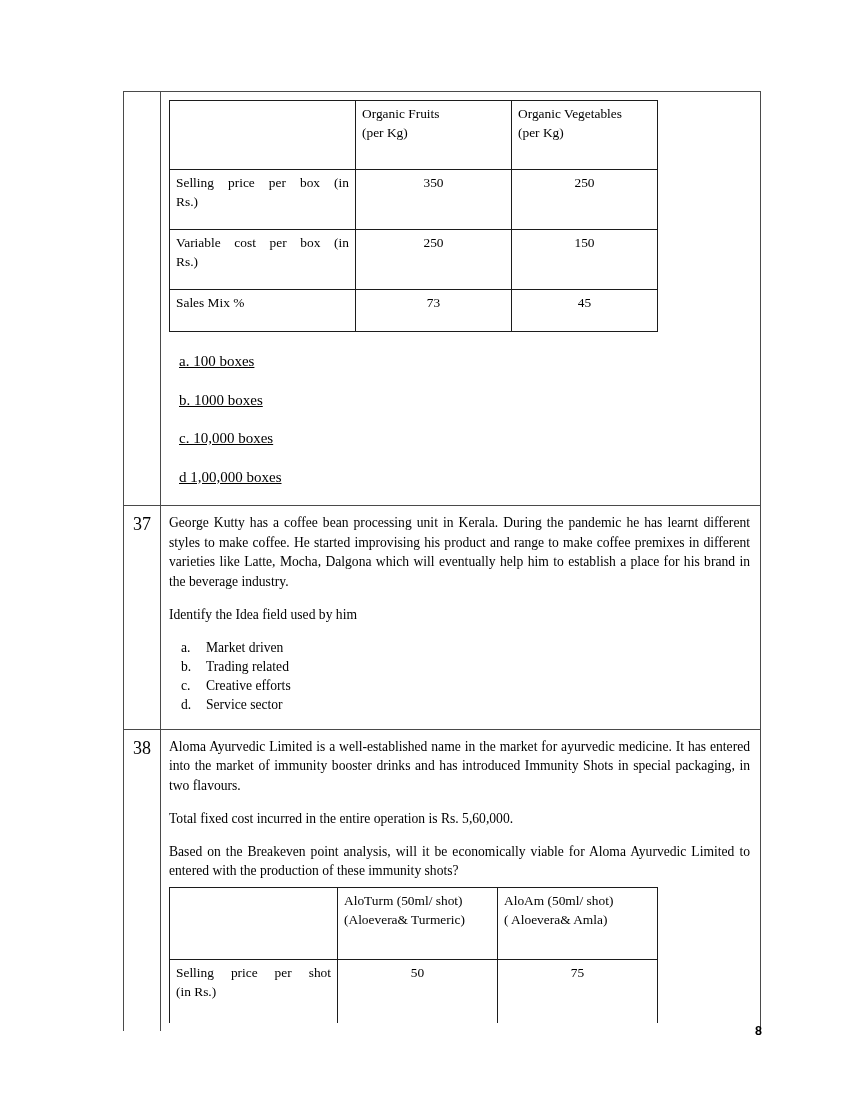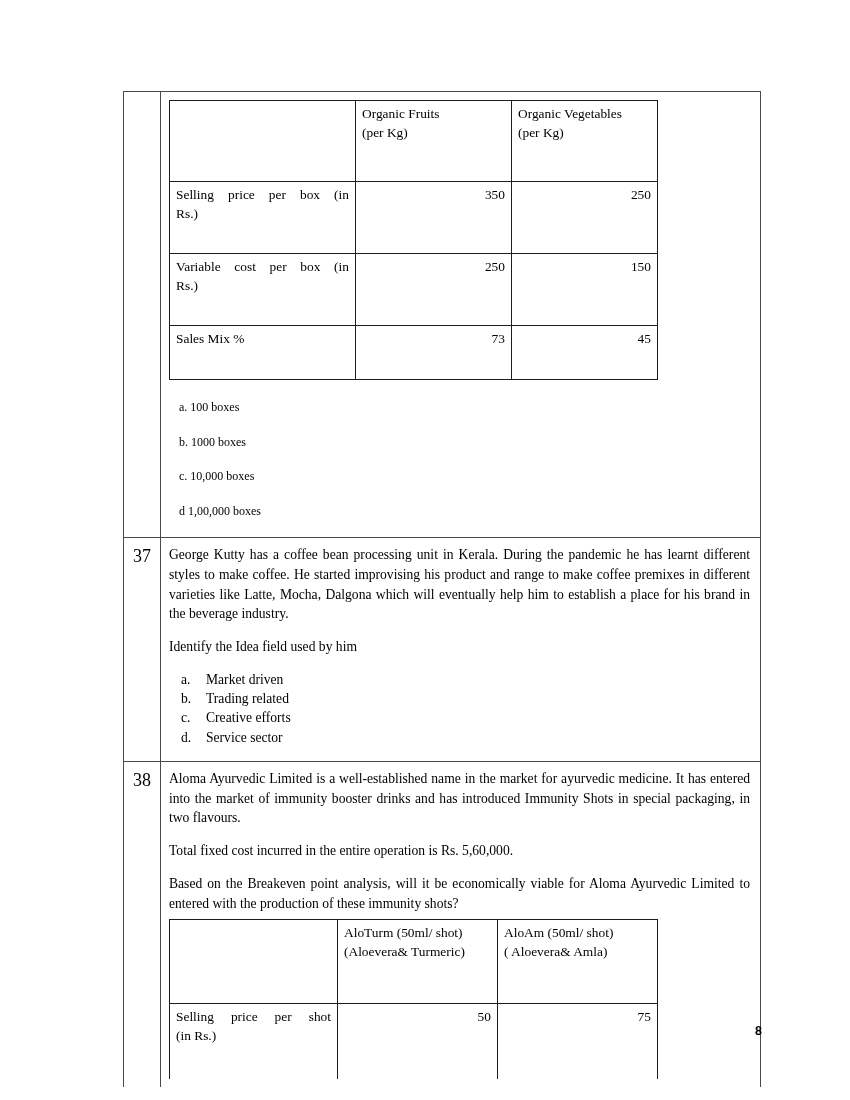--- a/index.html
+++ b/index.html
@@ -73,32 +73,32 @@
   .dtable {
     border-collapse: collapse;
     table-layout: fixed;
     margin-top: 2px;
   }
   .dtable td {
     border: 1px solid #1c1c1c;
     vertical-align: top;
     font-size: 13.4px;
     line-height: 1.4;
-    padding: 4px 6px 16px 6px;
+    padding: 4px 6px 4px 6px;
   }
   .dtable td.lbl {
     text-align: justify;
     text-align-last: justify;
   }
   .dtable td.lbl .nojust {
     text-align: right;
     text-align-last: left;
   }
   .dtable td.val {
-    text-align: right;
+    text-align: center;
   }
   .dtable td.hd {
     text-align: left;
   }
   .dtable .hdr-inner {
     text-align: justify;
     text-align-last: left;
   }
 
   
@@ -119,24 +119,25 @@
   .dtable-2 tr.r0 td { height: 63px; }
   .dtable-2 tr.r1 td { height: 55px; border-bottom: none; }
 
   
   .opts-spaced {
     margin: 20px 0 0 0;
     padding: 0;
     list-style: none;
   }
   .opts-spaced li {
-    font-size: 12px;
+    font-size: 15px;
     line-height: 1.3;
     margin-bottom: 19px;
     padding-left: 10px;
+    text-decoration: underline;
   }
   .opts-spaced li:last-child { margin-bottom: 10px; }
 
   .opts-tight {
     margin: 13px 0 6px 0;
     padding: 0;
     list-style: none;
   }
   .opts-tight li {
     font-size: 13.6px;

